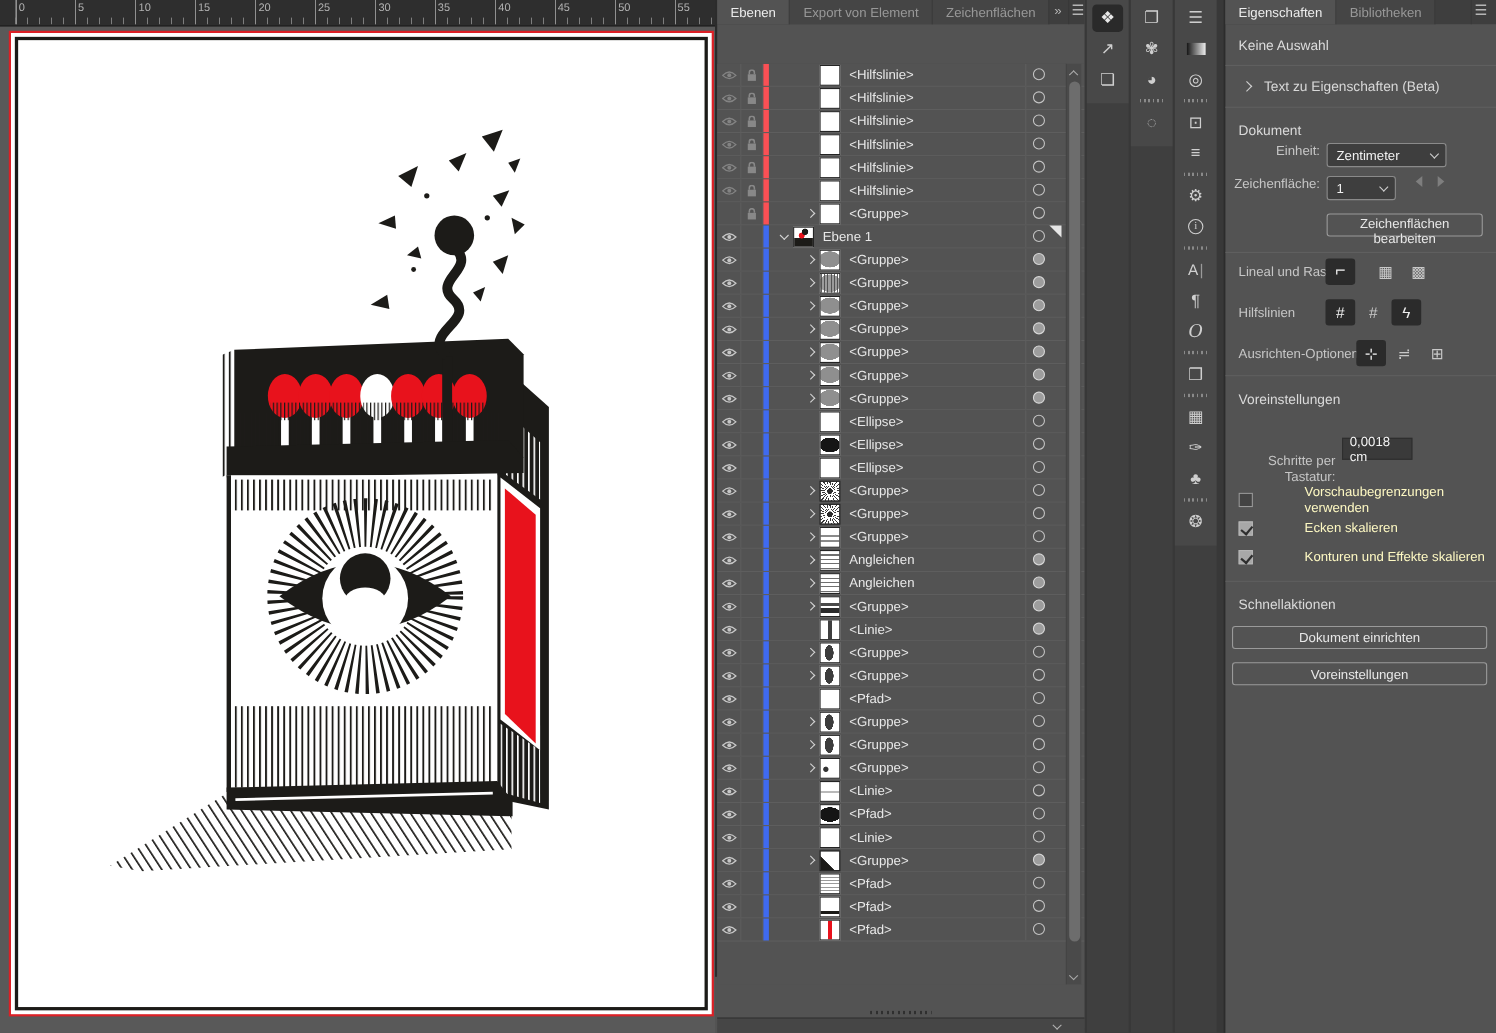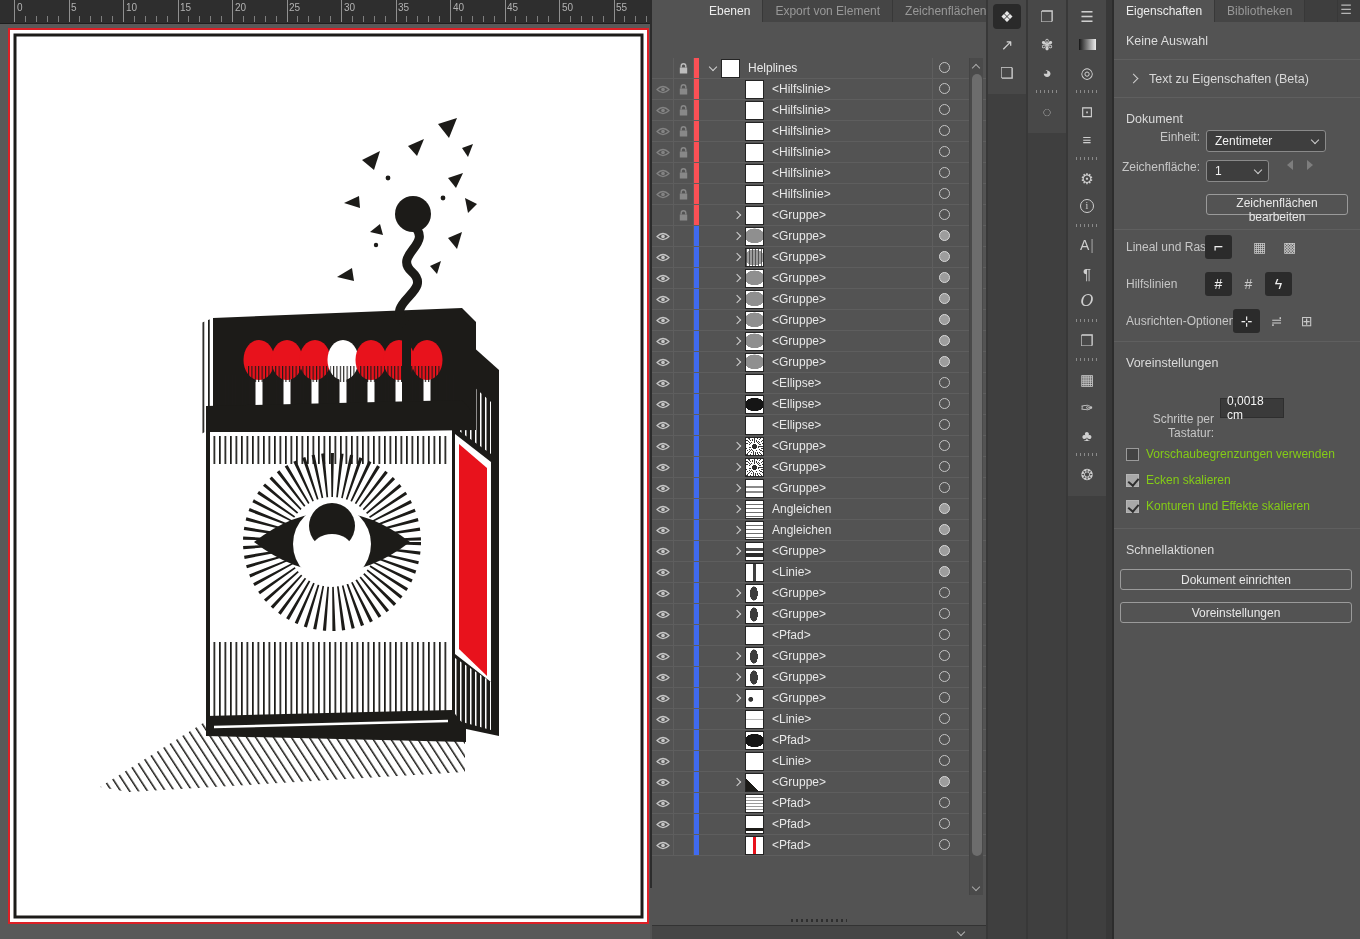--- a/index.html
+++ b/index.html
@@ -18,21 +18,21 @@
   .ruler-labels span:nth-of-type(3){left:126px}.ruler-labels span:nth-of-type(4){left:180px}
   .ruler-labels span:nth-of-type(5){left:235px}.ruler-labels span:nth-of-type(6){left:289px}
   .ruler-labels span:nth-of-type(7){left:344px}.ruler-labels span:nth-of-type(8){left:398px}
   .ruler-labels span:nth-of-type(9){left:453px}.ruler-labels span:nth-of-type(10){left:507px}
   .ruler-labels span:nth-of-type(11){left:562px}.ruler-labels span:nth-of-type(12){left:616px}
   #artboard{position:absolute;left:10px;top:30px;width:637px;height:892px;background:#ffffff;
     box-shadow:0 0 0 2px #dd2026;}
   #artboard svg{display:block;}
 
   
-  #layers-panel{position:absolute;left:650px;top:0;width:336px;height:888px;background:#535353;border-left:2px solid #2c2c2c;padding-left:45px;}
+  #layers-panel{position:absolute;left:650px;top:0;width:336px;height:888px;background:#535353;border-left:2px solid #2c2c2c;}
   .tabbar{display:flex;align-items:stretch;height:22px;background:#3e3e3e;}
   .tab{padding:0 12px;display:flex;align-items:center;font-size:12px;color:#989898;background:#454545;border-right:1px solid #383838;white-space:nowrap;}
   .tab[data-active="true"]{background:#535353;color:#ededed;}
   .tab-overflow{margin-left:auto;color:#b5b5b5;font-size:12px;padding:3px 6px 0 4px;}
   .tab-menu{color:#b5b5b5;font-size:13px;padding:2px 8px 0 2px;border-left:1px solid #383838;}
 
   .searchrow{position:absolute;left:0;top:22px;width:100%;height:36px;display:flex;align-items:center;padding:0 8px;}
   .searchbox{flex:1;height:26px;background:#424242;border:1px solid #787878;border-radius:3px;display:flex;align-items:center;padding:0 8px;gap:7px;}
   .searchbox .ph{color:#8f8f8f;font-size:13px;}
   .filter-funnel{margin-left:10px;margin-right:6px;}
@@ -133,21 +133,21 @@
   .pp-content{position:relative;font-size:12px;color:#cfcfcf;}
   .pp-hr{height:1px;background:#5f5f5f;margin:0;}
   .no-selection{margin:12px 0 11px 12px;color:#dcdcdc;font-size:12.5px;}
   .tv-row{height:37px;display:flex;align-items:center;padding-left:16px;gap:12px;color:#d8d8d8;font-size:12.5px;}
   .tv-row .chev-r{width:7px;height:7px;border-right:1.8px solid #cfcfcf;border-bottom:1.8px solid #cfcfcf;transform:rotate(-45deg);}
   .section-title{margin:14px 0 4px 12px;color:#dadada;font-size:12.5px;}
   .form-row{display:flex;align-items:flex-start;height:28px;margin-top:2px;}
   .form-label{width:86px;text-align:right;margin-right:6px;color:#c6c6c6;flex:none;}
   .dd{height:22px;background:#3e3e3e;border:1px solid #8a8a8a;border-radius:3px;display:flex;align-items:center;padding:0 8px;color:#f2f2f2;position:relative;}
   .dd .dd-chev{position:absolute;right:7px;width:6px;height:6px;border-right:1.6px solid #cfcfcf;border-bottom:1.6px solid #cfcfcf;transform:rotate(45deg);margin-top:-3px;}
-  .dd.unit{width:120px;}
+  .dd.unit{width:109px;}
   .dd.ab{width:63px;}
   .ab-arrows{display:flex;gap:14px;margin-left:18px;}
   .tri{width:0;height:0;border-top:5px solid transparent;border-bottom:5px solid transparent;}
   .tri.left{border-right:6px solid #7e7e7e;}
   .tri.right{border-left:6px solid #7e7e7e;}
   .pbtn{display:block;height:21px;background:transparent;border:1px solid #9a9a9a;border-radius:3px;color:#e8e8e8;font-size:12px;font-family:inherit;}
   .edit-ab{width:142px;margin:6px 0 14px 92px;}
   .icon-row{position:relative;height:37px;}
   .icon-row .form-label2{position:absolute;left:12px;top:10px;color:#c6c6c6;}
   .icon-group{position:absolute;top:5px;display:flex;}
@@ -162,21 +162,21 @@
   .grp-align .icon-btn+ .icon-btn{margin-left:3px;}
   .icon-btn i{font-style:normal;}
   .icon-btn[data-name="corner-ruler-icon"] i{font-size:16px;font-weight:bold;}
   .kb-row{display:flex;align-items:center;margin-top:6px;}
   .kb-label{width:100px;text-align:right;margin-right:6px;color:#c6c6c6;margin-top:36px;}
   .kb-input{width:64px;height:20px;background:#3a3a3a;border:1px solid #2e2e2e;color:#f4f4f4;font-size:12px;display:flex;align-items:center;padding:0 6px;}
   .cb-row{display:flex;align-items:center;height:24px;padding-left:12px;gap:7px;margin-top:2px;}
   .cb{width:13px;height:13px;border:1px solid #9a9a9a;background:#434343;position:relative;flex:none;}
   .cb[data-checked="true"]{background:#a8a8a8;border-color:#b5b5b5;}
   .cb[data-checked="true"]::after{content:"";position:absolute;left:3px;top:1px;width:5px;height:8px;border-right:2px solid #2e2e2e;border-bottom:2px solid #2e2e2e;transform:rotate(40deg);}
-  .cb-label{color:#84cc16;}
+  .cb-label{color:#fef9c3;margin-left:40px;}
   .qa-btn{width:232px;margin:12px 0 10px 6px;height:21px;}
 </style>
 </head>
 <body>
 
 <div id="app" data-name="illustrator-app">
 
   <div id="canvas-area" data-name="canvas-area">
     <div id="ruler" data-name="horizontal-ruler">
       <div class="ticks-minor" data-name="ruler-minor-ticks"></div>
@@ -309,42 +309,20 @@
         </div>
         <div class="tab" data-name="panel-tab" data-active="false">
           <span data-name="panel-tab-label">Zeichenflächen</span>
         </div>
       <span class="tab-overflow" data-name="tab-overflow-icon">»</span>
       <span class="tab-menu" data-name="panel-menu-icon">☰</span>
     </div>
 
 
     <div class="layerlist" data-name="layer-list">
-      <div class="row" data-name="layer-row" data-depth="0" data-eye="off" data-lock="on" data-color="red" data-chevron="down" data-thumb="white" data-target="hollow">
-          <div class="cell-eye" data-name="visibility-toggle">
-            <svg class="eye" width="14" height="9" viewBox="0 0 14 9" data-name="eye-icon">
-              <path d="M1,4.5 Q7,-1.5 13,4.5 Q7,10.5 1,4.5 Z" fill="none" stroke="#c6c6c6" stroke-width="1.2"></path>
-              <circle cx="7" cy="4.5" r="1.8" fill="#c6c6c6"></circle>
-            </svg>
-          </div>
-          <div class="cell-lock" data-name="lock-toggle">
-            <svg class="lock" width="9" height="11" viewBox="0 0 9 11" data-name="lock-icon">
-              <rect x="0.8" y="4.5" width="7.4" height="6" fill="#bdbdbd"></rect>
-              <path d="M2.2,4.5 V3 a2.3,2.3 0 0 1 4.6,0 V4.5" fill="none" stroke="#bdbdbd" stroke-width="1.4"></path>
-            </svg>
-          </div>
-          <div class="colorbar" data-name="layer-color-bar"></div>
-          <div class="indent" data-name="row-indent"></div>
-          <span class="chev" data-name="expand-chevron">
-            <i></i>
-          </span>
-          <div class="thumb" data-name="layer-thumbnail"></div>
-          <span class="row-label" data-name="layer-label">Helplines</span>
-          <span class="target" data-name="target-circle"></span>
-        </div>
         <div class="row" data-name="layer-row" data-eye="dim" data-lock="dim" data-color="red" data-chevron="none" data-thumb="white" data-target="hollow">
           <div class="cell-eye" data-name="visibility-toggle">
             <svg class="eye" width="14" height="9" viewBox="0 0 14 9" data-name="eye-icon">
               <path d="M1,4.5 Q7,-1.5 13,4.5 Q7,10.5 1,4.5 Z" fill="none" stroke="#c6c6c6" stroke-width="1.2"></path>
               <circle cx="7" cy="4.5" r="1.8" fill="#c6c6c6"></circle>
             </svg>
           </div>
           <div class="cell-lock" data-name="lock-toggle">
             <svg class="lock" width="9" height="11" viewBox="0 0 9 11" data-name="lock-icon">
               <rect x="0.8" y="4.5" width="7.4" height="6" fill="#bdbdbd"></rect>
@@ -471,20 +449,42 @@
               <path d="M2.2,4.5 V3 a2.3,2.3 0 0 1 4.6,0 V4.5" fill="none" stroke="#bdbdbd" stroke-width="1.4"></path>
             </svg>
           </div>
           <div class="colorbar" data-name="layer-color-bar"></div>
           <div class="indent" data-name="row-indent"></div>
           <span class="chev" data-name="expand-chevron">
             <i></i>
           </span>
           <div class="thumb" data-name="layer-thumbnail"></div>
           <span class="row-label" data-name="layer-label">&lt;Gruppe&gt;</span>
+          <span class="target" data-name="target-circle"></span>
+        </div>
+        <div class="row" data-name="layer-row" data-depth="0" data-eye="on" data-chevron="down" data-thumb="art" data-target="hollow" data-current="true">
+          <div class="cell-eye" data-name="visibility-toggle">
+            <svg class="eye" width="14" height="9" viewBox="0 0 14 9" data-name="eye-icon">
+              <path d="M1,4.5 Q7,-1.5 13,4.5 Q7,10.5 1,4.5 Z" fill="none" stroke="#c6c6c6" stroke-width="1.2"></path>
+              <circle cx="7" cy="4.5" r="1.8" fill="#c6c6c6"></circle>
+            </svg>
+          </div>
+          <div class="cell-lock" data-name="lock-toggle">
+            <svg class="lock" width="9" height="11" viewBox="0 0 9 11" data-name="lock-icon">
+              <rect x="0.8" y="4.5" width="7.4" height="6" fill="#bdbdbd"></rect>
+              <path d="M2.2,4.5 V3 a2.3,2.3 0 0 1 4.6,0 V4.5" fill="none" stroke="#bdbdbd" stroke-width="1.4"></path>
+            </svg>
+          </div>
+          <div class="colorbar" data-name="layer-color-bar"></div>
+          <div class="indent" data-name="row-indent"></div>
+          <span class="chev" data-name="expand-chevron">
+            <i></i>
+          </span>
+          <div class="thumb" data-name="layer-thumbnail"></div>
+          <span class="row-label" data-name="layer-label">Ebene 1</span>
           <span class="target" data-name="target-circle"></span>
         </div>
         <div class="row" data-name="layer-row" data-chevron="right" data-thumb="blob" data-target="filled">
           <div class="cell-eye" data-name="visibility-toggle">
             <svg class="eye" width="14" height="9" viewBox="0 0 14 9" data-name="eye-icon">
               <path d="M1,4.5 Q7,-1.5 13,4.5 Q7,10.5 1,4.5 Z" fill="none" stroke="#c6c6c6" stroke-width="1.2"></path>
               <circle cx="7" cy="4.5" r="1.8" fill="#c6c6c6"></circle>
             </svg>
           </div>
           <div class="cell-lock" data-name="lock-toggle">

